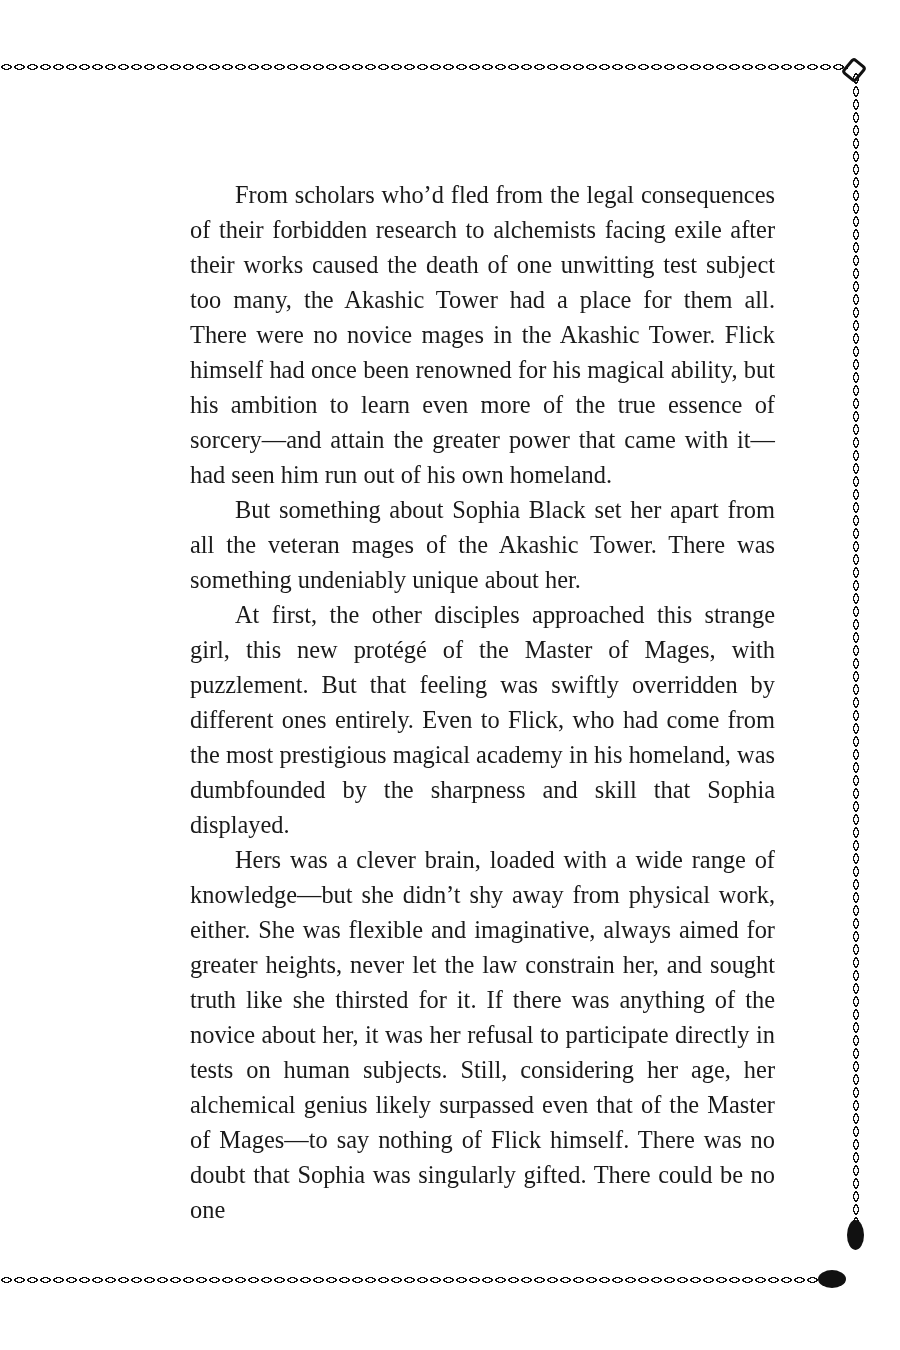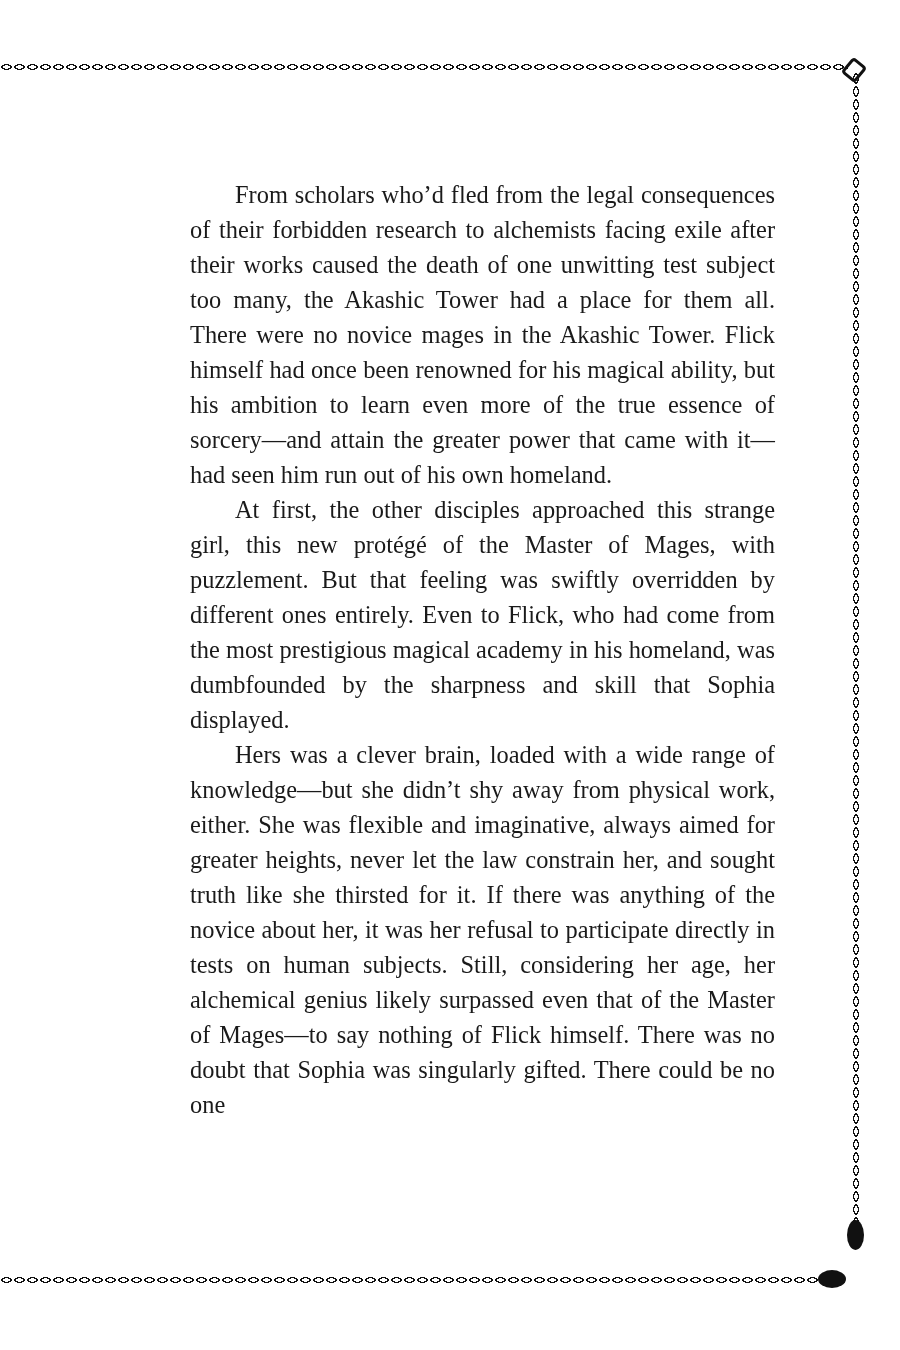--- a/index.html
+++ b/index.html
@@ -21,15 +21,16 @@
 
 <div id="chain-top" class="chain-h"></div>
 <div class="corner"></div>
 <div id="chain-right" class="chain-v"></div>
 <div id="weight-right" class="weight"></div>
 <div id="chain-bottom" class="chain-h"></div>
 <div id="weight-bottom" class="weight"></div>
 
 <div id="page">
   <p>From scholars who’d fled from the legal consequences of their forbidden research to alchemists facing exile after their works caused the death of one unwitting test subject too many, the Akashic Tower had a place for them all. There were no novice mages in the Akashic Tower. Flick himself had once been renowned for his magical ability, but his ambition to learn even more of the true essence of sorcery—and attain the greater power that came with it—had seen him run out of his own homeland.</p>
+  <p>But something about Sophia Black set her apart from all the veteran mages of the Akashic Tower. There was something undeniably unique about her.</p>
   <p>At first, the other disciples approached this strange girl, this new protégé of the Master of Mages, with puzzlement. But that feeling was swiftly overridden by different ones entirely.  Even to Flick, who had come from the most prestigious magical academy in his homeland, was dumbfounded by the sharpness and skill that Sophia displayed.</p>
   <p>Hers was a clever brain, loaded with a wide range of knowledge—but she didn’t shy away from physical work, either. She was flexible and imaginative, always aimed for greater heights, never let the law constrain her, and sought truth like she thirsted for it. If there was anything of the novice about her, it was her refusal to participate directly in tests on human subjects. Still, considering her age, her alchemical genius likely surpassed even that of the Master of Mages—to say nothing of Flick himself. There was no doubt that Sophia was singularly gifted. There could be no one</p>
 </div>
 
 </body></html>

